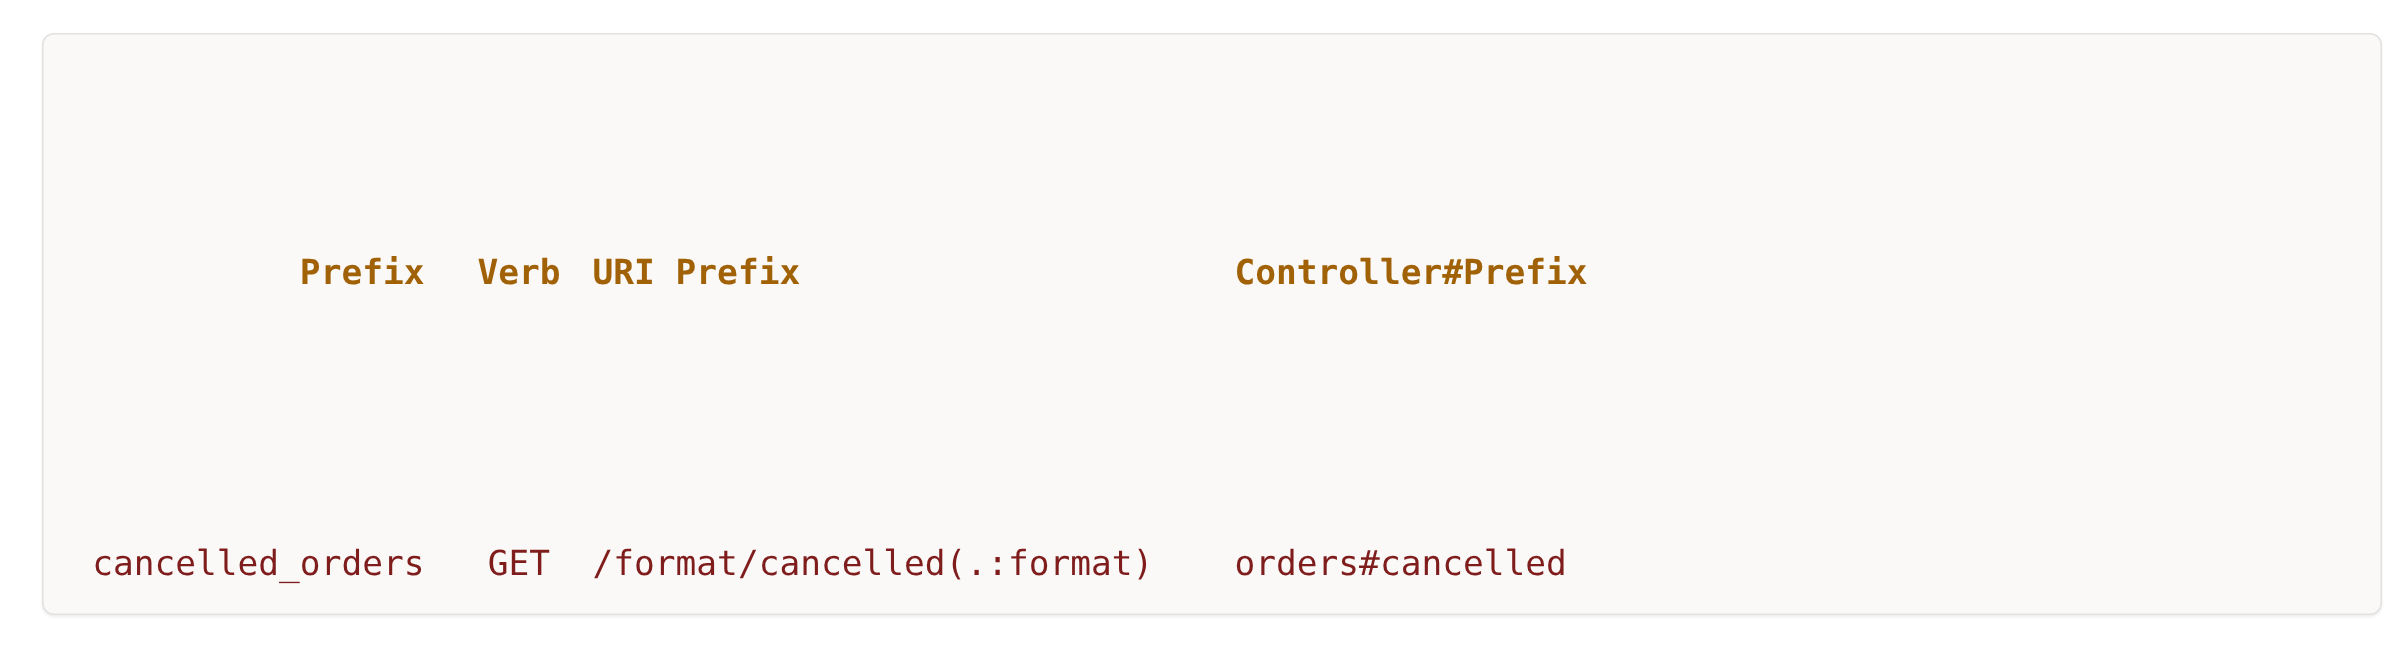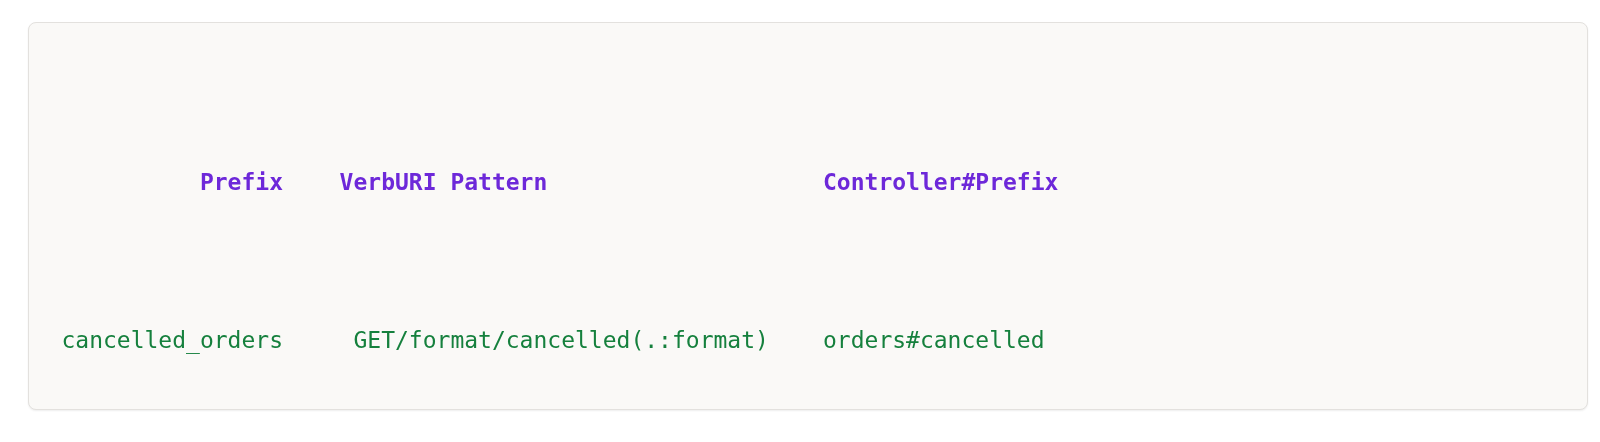--- a/index.html
+++ b/index.html
@@ -47,52 +47,53 @@
 
   
   .col-prefix {
     display: inline-block;
     width: 240px;
     text-align: right;
   }
   .col-verb {
     display: inline-block;
     width: 98px;
-    text-align: right;
+    text-align: center;
     padding-left: 14px;
     box-sizing: content-box;
   }
   .col-uri {
     display: inline-block;
     width: 428px;
     text-align: left;
   }
   .col-action {
     display: inline-block;
     text-align: left;
   }
 
   
   .hdr {
-    color: #6d28d9;
+    color: #a16207;
     font-weight: bold;
   }
   .green {
-    color: #15803d;
+    color: #7f1d1d;
+    margin-top: 36px;
   }
 </style>
 </head>
 <body>
 
 <div id="code-card">
 
   <div id="routes-table">
 
     
-    <div class="row"><span class="col-prefix hdr">Prefix</span><span class="col-verb hdr">Verb</span><span class="col-uri hdr">URI Pattern</span><span class="col-action hdr">Controller#Prefix</span></div>
+    <div class="row"><span class="col-prefix hdr">Prefix</span><span class="col-verb hdr">Verb</span><span class="col-uri hdr">URI Prefix</span><span class="col-action hdr">Controller#Prefix</span></div>
 
     
     <div class="row"><span class="col-prefix green">cancelled_orders</span><span class="col-verb green">GET</span><span class="col-uri green">/format/cancelled(.:format)</span><span class="col-action green">orders#cancelled</span></div>
 
     
     
 
     
     
 

